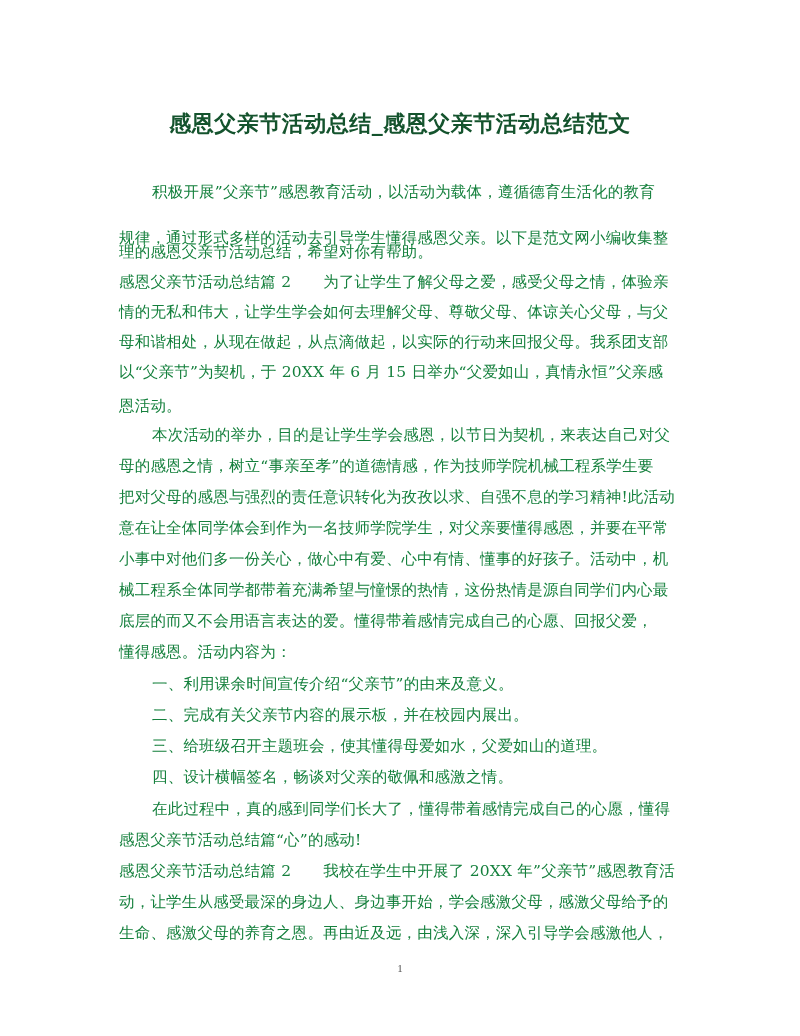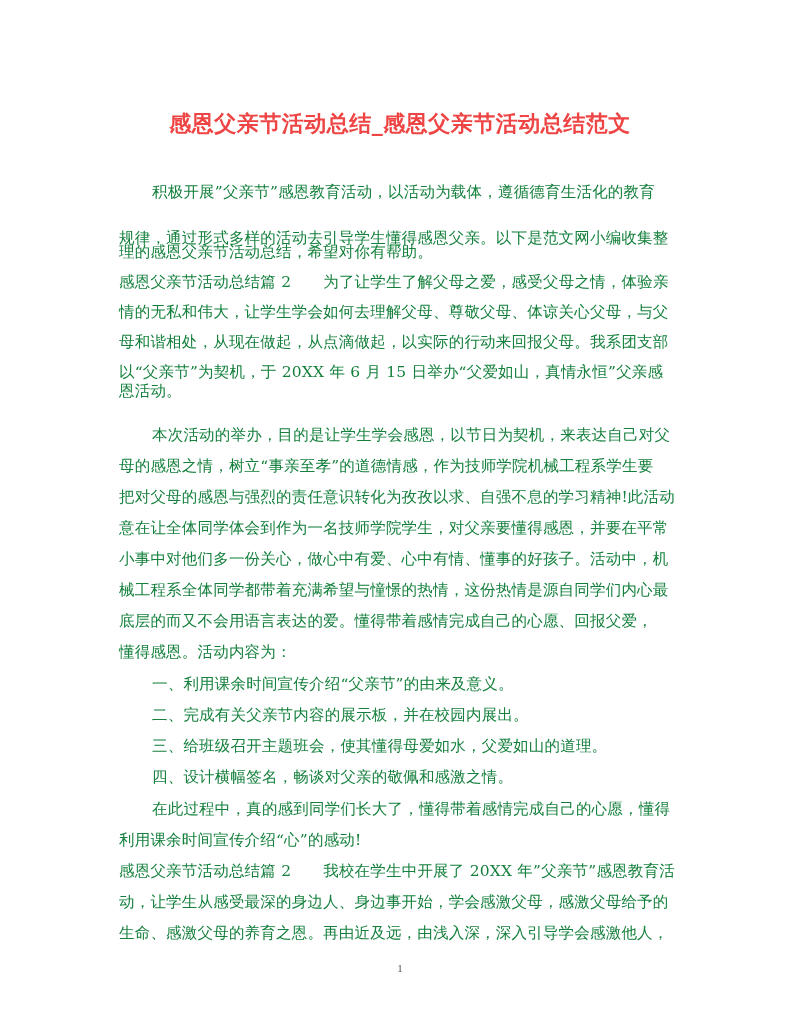--- a/index.html
+++ b/index.html
@@ -1,20 +1,20 @@
 <!DOCTYPE html>
 <html><head>
   <meta charset="utf-8">
   <style>
     html, body { margin: 0; padding: 0; background: #ffffff; }
     body { width: 800px; height: 1036px; position: relative; overflow: hidden; }
     .page { position: absolute; left: 0; top: 0; width: 800px; height: 1036px; background: #fff; }
     .title {
       position: absolute; left: 0; top: 108px; width: 800px; text-align: center;
-      color: #ef4444; font-family: "DejaVu Serif", "Liberation Serif", serif;
+      color: #14532d; font-family: "DejaVu Serif", "Liberation Serif", serif;
       font-size: 22px; font-weight: bold; letter-spacing: 0.5px; line-height: 30px;
     }
     .line {
       position: absolute; left: 119px; width: 564px; white-space: nowrap;
       font-family: "DejaVu Serif", "Liberation Serif", serif;
       font-size: 15.5px; color: #15803d; line-height: 20px; letter-spacing: 0.2px;
     }
     .indent { left: 152px; }
     .gap { display: inline-block; width: 32px; }
     .pnum {
@@ -31,38 +31,38 @@
   <div class="line indent" style="top:182px">积极开展”父亲节”感恩教育活动，以活动为载体，遵循德育生活化的教育</div>
   <div class="line" style="top:228px">规律，通过形式多样的活动去引导学生懂得感恩父亲。以下是范文网小编收集整</div>
   <div class="line" style="top:242px">理的感恩父亲节活动总结，希望对你有帮助。</div>
 
   <div class="line" style="top:272px">
     <span>感恩父亲节活动总结篇 2</span><span class="gap"></span><span>为了让学生了解父母之爱，感受父母之情，体验亲</span>
   </div>
   <div class="line" style="top:302px">情的无私和伟大，让学生学会如何去理解父母、尊敬父母、体谅关心父母，与父</div>
   <div class="line" style="top:332px">母和谐相处，从现在做起，从点滴做起，以实际的行动来回报父母。我系团支部</div>
   <div class="line" style="top:362px">以“父亲节”为契机，于 20XX 年 6 月 15 日举办“父爱如山，真情永恒”父亲感</div>
-  <div class="line" style="top:381px">恩活动。</div>
+  <div class="line" style="top:396px">恩活动。</div>
 
   <div class="line indent" style="top:425px">本次活动的举办，目的是让学生学会感恩，以节日为契机，来表达自己对父</div>
   <div class="line" style="top:456px">母的感恩之情，树立“事亲至孝”的道德情感，作为技师学院机械工程系学生要</div>
   <div class="line" style="top:487px">把对父母的感恩与强烈的责任意识转化为孜孜以求、自强不息的学习精神!此活动</div>
   <div class="line" style="top:518px">意在让全体同学体会到作为一名技师学院学生，对父亲要懂得感恩，并要在平常</div>
   <div class="line" style="top:549px">小事中对他们多一份关心，做心中有爱、心中有情、懂事的好孩子。活动中，机</div>
   <div class="line" style="top:580px">械工程系全体同学都带着充满希望与憧憬的热情，这份热情是源自同学们内心最</div>
   <div class="line" style="top:611px">底层的而又不会用语言表达的爱。懂得带着感情完成自己的心愿、回报父爱，</div>
   <div class="line" style="top:642px">懂得感恩。活动内容为：</div>
 
   <div class="line indent" style="top:674px">一、利用课余时间宣传介绍“父亲节”的由来及意义。</div>
   <div class="line indent" style="top:705px">二、完成有关父亲节内容的展示板，并在校园内展出。</div>
   <div class="line indent" style="top:736px">三、给班级召开主题班会，使其懂得母爱如水，父爱如山的道理。</div>
   <div class="line indent" style="top:767px">四、设计横幅签名，畅谈对父亲的敬佩和感激之情。</div>
 
   <div class="line indent" style="top:799px">在此过程中，真的感到同学们长大了，懂得带着感情完成自己的心愿，懂得</div>
-  <div class="line" style="top:830px">利用课余时间宣传介绍“心”的感动!</div>
+  <div class="line" style="top:830px">感恩父亲节活动总结篇“心”的感动!</div>
 
   <div class="line" style="top:861px">
     <span>感恩父亲节活动总结篇 2</span><span class="gap"></span><span>我校在学生中开展了 20XX 年”父亲节”感恩教育活</span>
   </div>
   <div class="line" style="top:892px">动，让学生从感受最深的身边人、身边事开始，学会感激父母，感激父母给予的</div>
   <div class="line" style="top:923px">生命、感激父母的养育之恩。再由近及远，由浅入深，深入引导学会感激他人，</div>
 
   <div class="pnum">1</div>
 </div>
 

